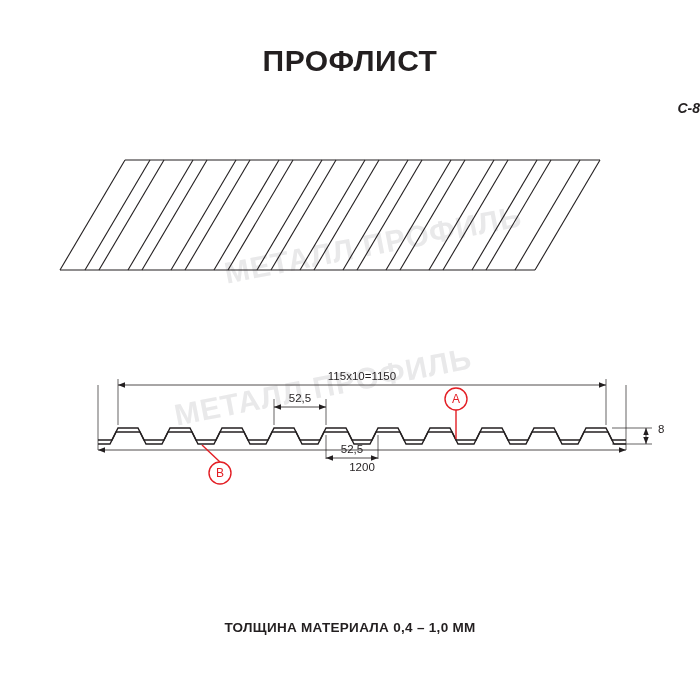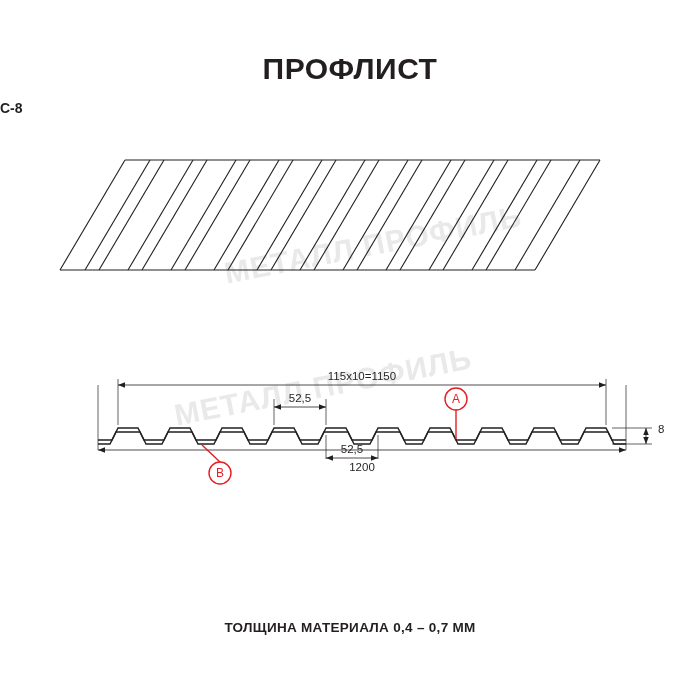--- a/index.html
+++ b/index.html
@@ -15,38 +15,39 @@
     position: relative;
     overflow: hidden;
   }
   .page {
     position: relative;
     width: 700px;
     height: 700px;
   }
   .title {
     position: absolute;
-    top: 52px;
+    top: 44px;
     left: 0;
     width: 700px;
     text-align: center;
     font-size: 30px;
     font-weight: bold;
     letter-spacing: 0.5px;
     color: #231f20;
   }
   .subtitle {
     position: absolute;
     top: 100px;
     left: 0;
     width: 700px;
-    text-align: left;
+    text-align: right;
     font-size: 14px;
     font-weight: bold;
     color: #231f20;
+    font-style: italic;
   }
   .footer-note {
     position: absolute;
     top: 620px;
     left: 0;
     width: 700px;
     text-align: center;
     font-size: 13.5px;
     font-weight: bold;
     letter-spacing: 0.3px;
@@ -224,15 +225,15 @@
       </g>
 
       <g>
         <circle cx="168" cy="118" r="11" fill="#ffffff" stroke="#e31e24" stroke-width="1.4"></circle>
         <text class="callout-text" x="168" y="122" text-anchor="middle">B</text>
         <line x1="168" y1="107" x2="150" y2="90" stroke="#e31e24" stroke-width="1.4"></line>
       </g>
     </svg>
   </div>
 
-  <div class="footer-note">ТОЛЩИНА МАТЕРИАЛА 0,4 – 0,7 ММ</div>
+  <div class="footer-note">ТОЛЩИНА МАТЕРИАЛА 0,4 – 1,0 ММ</div>
 
 </div>
 
 </body></html>

